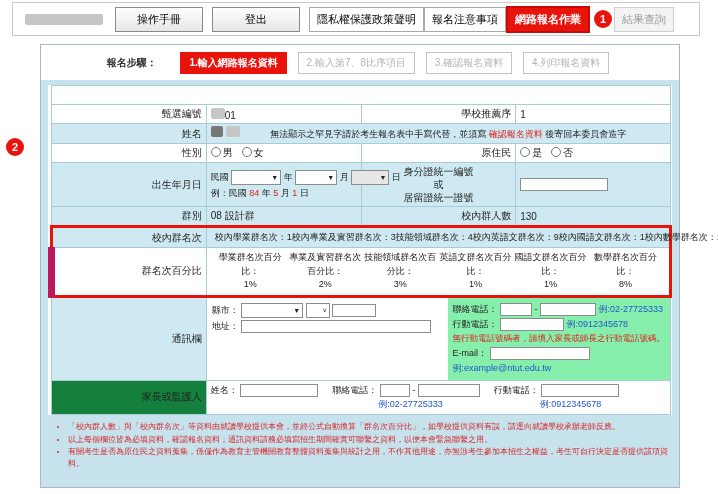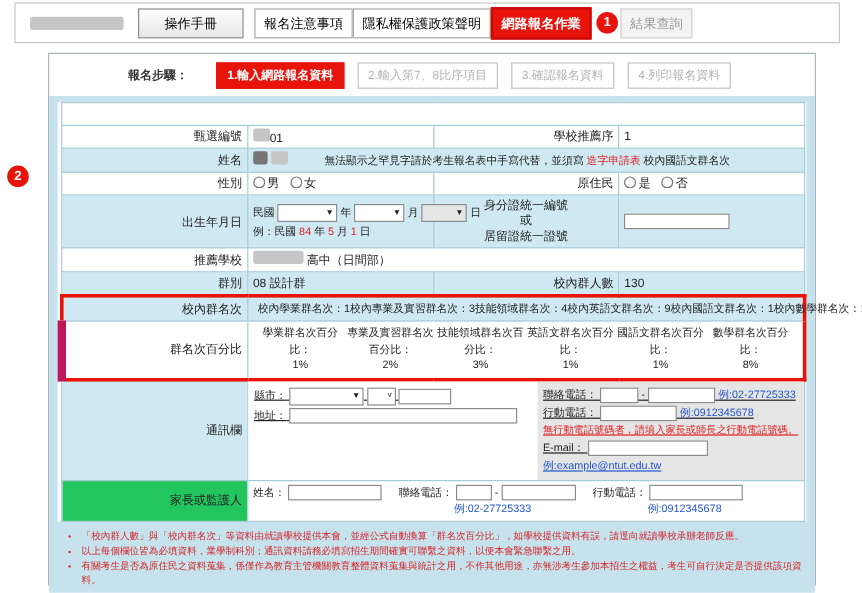--- a/index.html
+++ b/index.html
@@ -58,40 +58,41 @@
   tr.rb-bot td{border-bottom:3px solid #e8140c;}
   tr.rb-bot td:first-child{border-left:7px solid #be185d;}
   tr.rb-bot td:last-child{border-right:3px solid #e8140c;margin-top:31px;}
 
   .ranks{display:flex;justify-content:space-between;padding:1px 4px;font-size:9px;white-space:nowrap;}
   .pcts{display:flex;justify-content:space-between;padding:1px 2px;font-size:9px;text-align:center;}
   .pct{flex:1;line-height:1.5;}
 
   .contact-wrap{display:flex;margin:-2px -4px;}
   .contact-left{flex:1.15;background:#fff;padding:3px 5px;font-size:9px;}
-  .contact-right{flex:1;background:#e5e5e5;padding:3px 5px;font-size:9px;}
-  .cline{margin:2px 0;white-space:nowrap;text-decoration:underline;}
+  .contact-right{flex:1;background:#86efac;padding:3px 5px;font-size:9px;}
+  .cline{margin:2px 0;white-space:nowrap;}
 
   .guard{display:flex;gap:14px;font-size:9px;align-items:flex-start;}
   .gline{margin:1px 0;white-space:nowrap;}
 
   ul.notes{margin:6px 0 2px;padding-left:20px;color:#d8262a;font-size:8px;line-height:1.45;}
   ul.notes li{margin:1px 0;}
   .badge2{position:absolute;left:6px;top:138px;}
 </style>
 </head>
 <body>
 
 <div class="page">
 
   <div class="topbar">
     <span class="blur user"></span>
     <button class="btn-plain">操作手冊</button>
+    <button class="btn-plain">登出</button>
+    <button class="tab-btn">隱私權保護政策聲明</button>
     <button class="tab-btn">報名注意事項</button>
-    <button class="tab-btn">隱私權保護政策聲明</button>
     <button class="tab-btn tab-red">網路報名作業</button>
     <span class="badge badge1">1</span>
     <button class="tab-btn tab-gray">結果查詢</button>
   </div>
 
   <span class="badge badge2">2</span>
 
   <div class="container">
 
     <div class="steps">
@@ -116,22 +117,22 @@
           <td class="vcol">1</td>
         </tr>
 
         <tr class="blue">
           <td class="lbl">姓名</td>
           <td colspan="3">
             <span class="blur" style="width:12px;background:#777"></span>
             <span class="blur" style="width:14px"></span>
             <span class="small" style="margin-left:28px">
               <span>無法顯示之罕見字請於考生報名表中手寫代替，並須寫</span>
-              <a class="rtext" style="text-decoration:none;cursor:pointer">造字申請表</a>
-              <span>校內國語文群名次</span>
+              <a class="rtext" style="text-decoration:none;cursor:pointer">確認報名資料</a>
+              <span>後寄回本委員會造字</span>
             </span>
           </td>
         </tr>
 
         <tr class="white">
           <td class="lbl">性別</td>
           <td>
             <input type="radio" name="sex" class="radio" style="margin-left: 0px;"><span>男</span>
             <input type="radio" name="sex" class="radio" style=""><span>女</span>
           </td>
@@ -173,27 +174,20 @@
           <td class="lbl2" style="text-align:center;line-height:1.3">
             <div>身分證統一編號</div>
             <div>或</div>
             <div>居留證統一證號</div>
           </td>
           <td class="vcol">
             <span class="inp" style="width:88px"></span>
           </td>
         </tr>
 
-        <tr class="white">
-          <td class="lbl">推薦學校</td>
-          <td colspan="3">
-            <span class="blur" style="width:42px"></span>
-            <span>高中（日間部）</span>
-          </td>
-        </tr>
 
         <tr class="blue">
           <td class="lbl">群別</td>
           <td>08 設計群</td>
           <td class="lbl2">校內群人數</td>
           <td class="vcol">130</td>
         </tr>
 
 
         <tr class="blue rb-top">
@@ -280,21 +274,21 @@
                   <span>E-mail：</span>
                   <span class="inp" style="width:100px"></span>
                 </div>
                 <div class="cline ex">例:example@ntut.edu.tw</div>
               </div>
             </div>
           </td>
         </tr>
 
         <tr>
-          <td class="lbl" style="background:#22c55e">家長或監護人</td>
+          <td class="lbl" style="background:#15803d">家長或監護人</td>
           <td colspan="3" style="background:#fff">
             <div class="guard">
               <div>
                 <div class="gline">
                   <span>姓名：</span>
                   <span class="inp" style="width:78px"></span>
                 </div>
               </div>
               <div>
                 <div class="gline">
@@ -313,20 +307,20 @@
                 <div class="gline ex" style="padding-left:46px">例:0912345678</div>
               </div>
             </div>
           </td>
         </tr>
       </tbody>
         </table>
 
       <ul class="notes">
         <li>「校內群人數」與「校內群名次」等資料由就讀學校提供本會，並經公式自動換算「群名次百分比」，如學校提供資料有誤，請逕向就讀學校承辦老師反應。</li>
-        <li>以上每個欄位皆為必填資料，業學制科別；通訊資料請務必填寫招生期間確實可聯繫之資料，以便本會緊急聯繫之用。</li>
+        <li>以上每個欄位皆為必填資料，確認報名資料；通訊資料請務必填寫招生期間確實可聯繫之資料，以便本會緊急聯繫之用。</li>
         <li>有關考生是否為原住民之資料蒐集，係僅作為教育主管機關教育整體資料蒐集與統計之用，不作其他用途，亦無涉考生參加本招生之權益，考生可自行決定是否提供該項資料。</li>
 
       </ul>
 
     </div>
   </div>
 </div>
 
 </body></html>

